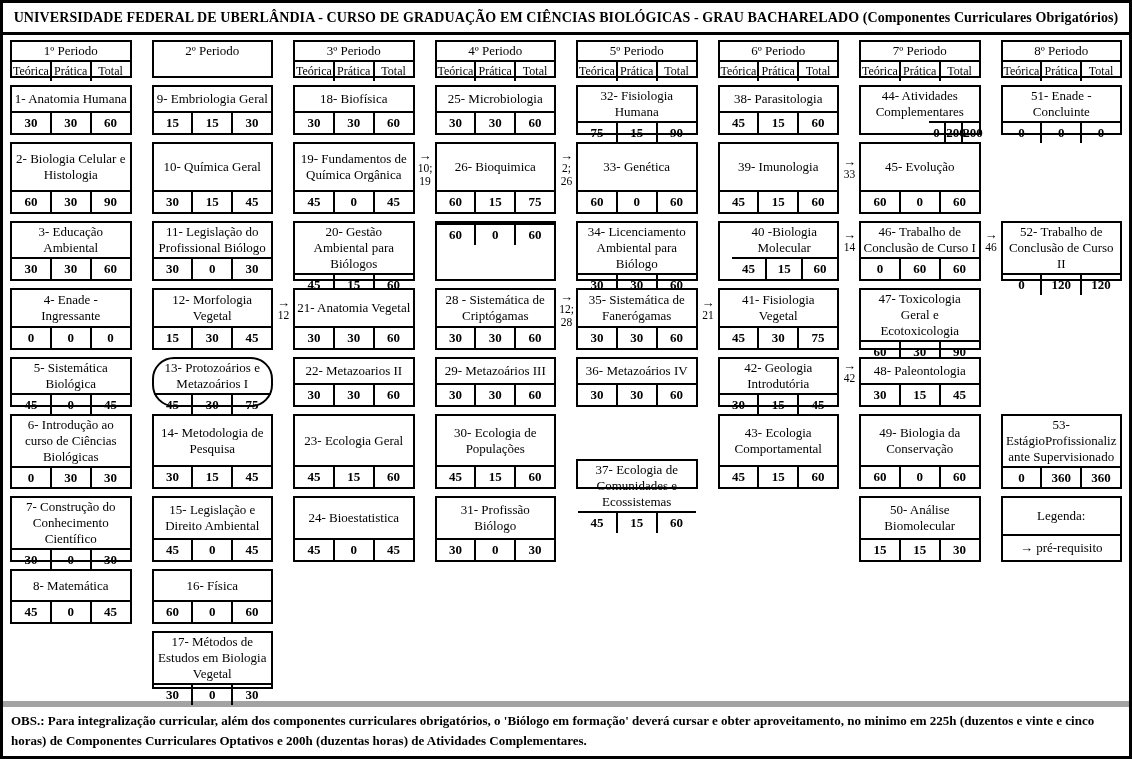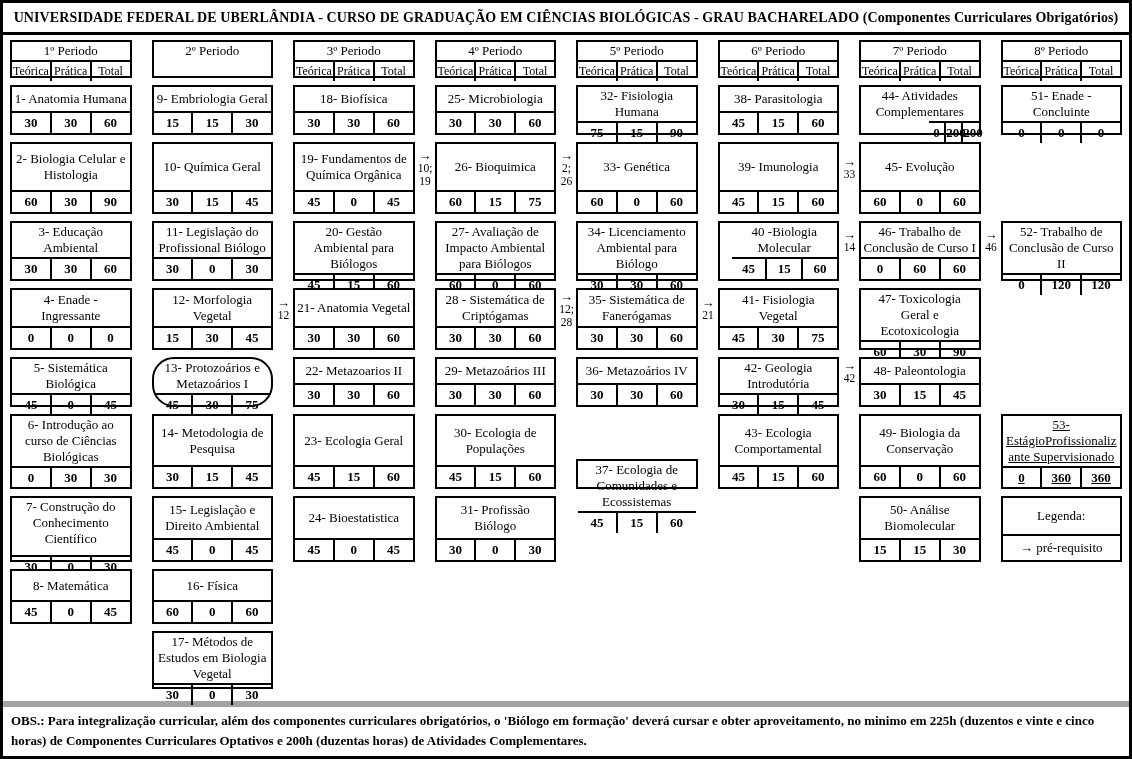--- a/index.html
+++ b/index.html
@@ -120,21 +120,21 @@
         </div>
       </div>
       <div class="box course-box" style="grid-area: 7 / 1;">
         <div class="btitle">6- Introdução ao curso de Ciências Biológicas</div>
         <div class="nums">
           <div>0</div>
           <div>30</div>
           <div>30</div>
         </div>
       </div>
-      <div class="box course-box" style="grid-area: 8 / 1; gap: 7px;">
+      <div class="box course-box" style="grid-area: 8 / 1;">
         <div class="btitle">7- Construção do Conhecimento Científico</div>
         <div class="nums">
           <div>30</div>
           <div>0</div>
           <div>30</div>
         </div>
       </div>
       <div class="box course-box" style="grid-area: 9 / 1;">
         <div class="btitle">8- Matemática</div>
         <div class="nums">
@@ -313,21 +313,20 @@
           <span class="plbl">10;<br>19</span>
         </div>
         <div class="btitle">26- Bioquimica</div>
         <div class="nums">
           <div>60</div>
           <div>15</div>
           <div>75</div>
         </div>
       </div>
       <div class="box course-box" style="grid-area: 4 / 4;">
-        <div class="btitle">27- Avaliação de Impacto Ambiental para Biólogos</div>
         <div class="nums">
           <div>60</div>
           <div>0</div>
           <div>60</div>
         </div>
       </div>
       <div class="box course-box" style="grid-area: 5 / 4;">
         <div class="btitle">28 - Sistemática de Criptógamas</div>
         <div class="nums">
           <div>30</div>
@@ -580,21 +579,21 @@
           <span class="arr">→</span>
           <span class="plbl">46</span>
         </div>
         <div class="btitle">52- Trabalho de Conclusão de Curso II</div>
         <div class="nums">
           <div>0</div>
           <div>120</div>
           <div>120</div>
         </div>
       </div>
-      <div class="box course-box" style="grid-area: 7 / 8; text-decoration: underline;">
+      <div class="box course-box" style="grid-area: 7 / 8;">
         <div class="btitle">53- EstágioProfissionalizante Supervisionado</div>
         <div class="nums">
           <div>0</div>
           <div>360</div>
           <div>360</div>
         </div>
       </div>
     </div>
 
   <div class="obs">OBS.: Para integralização curricular, além dos componentes curriculares obrigatórios, o 'Biólogo em formação' deverá cursar e obter aproveitamento, no minimo em 225h (duzentos e vinte e cinco horas) de Componentes Curriculares Optativos e 200h (duzentas horas) de Atividades Complementares.</div>

